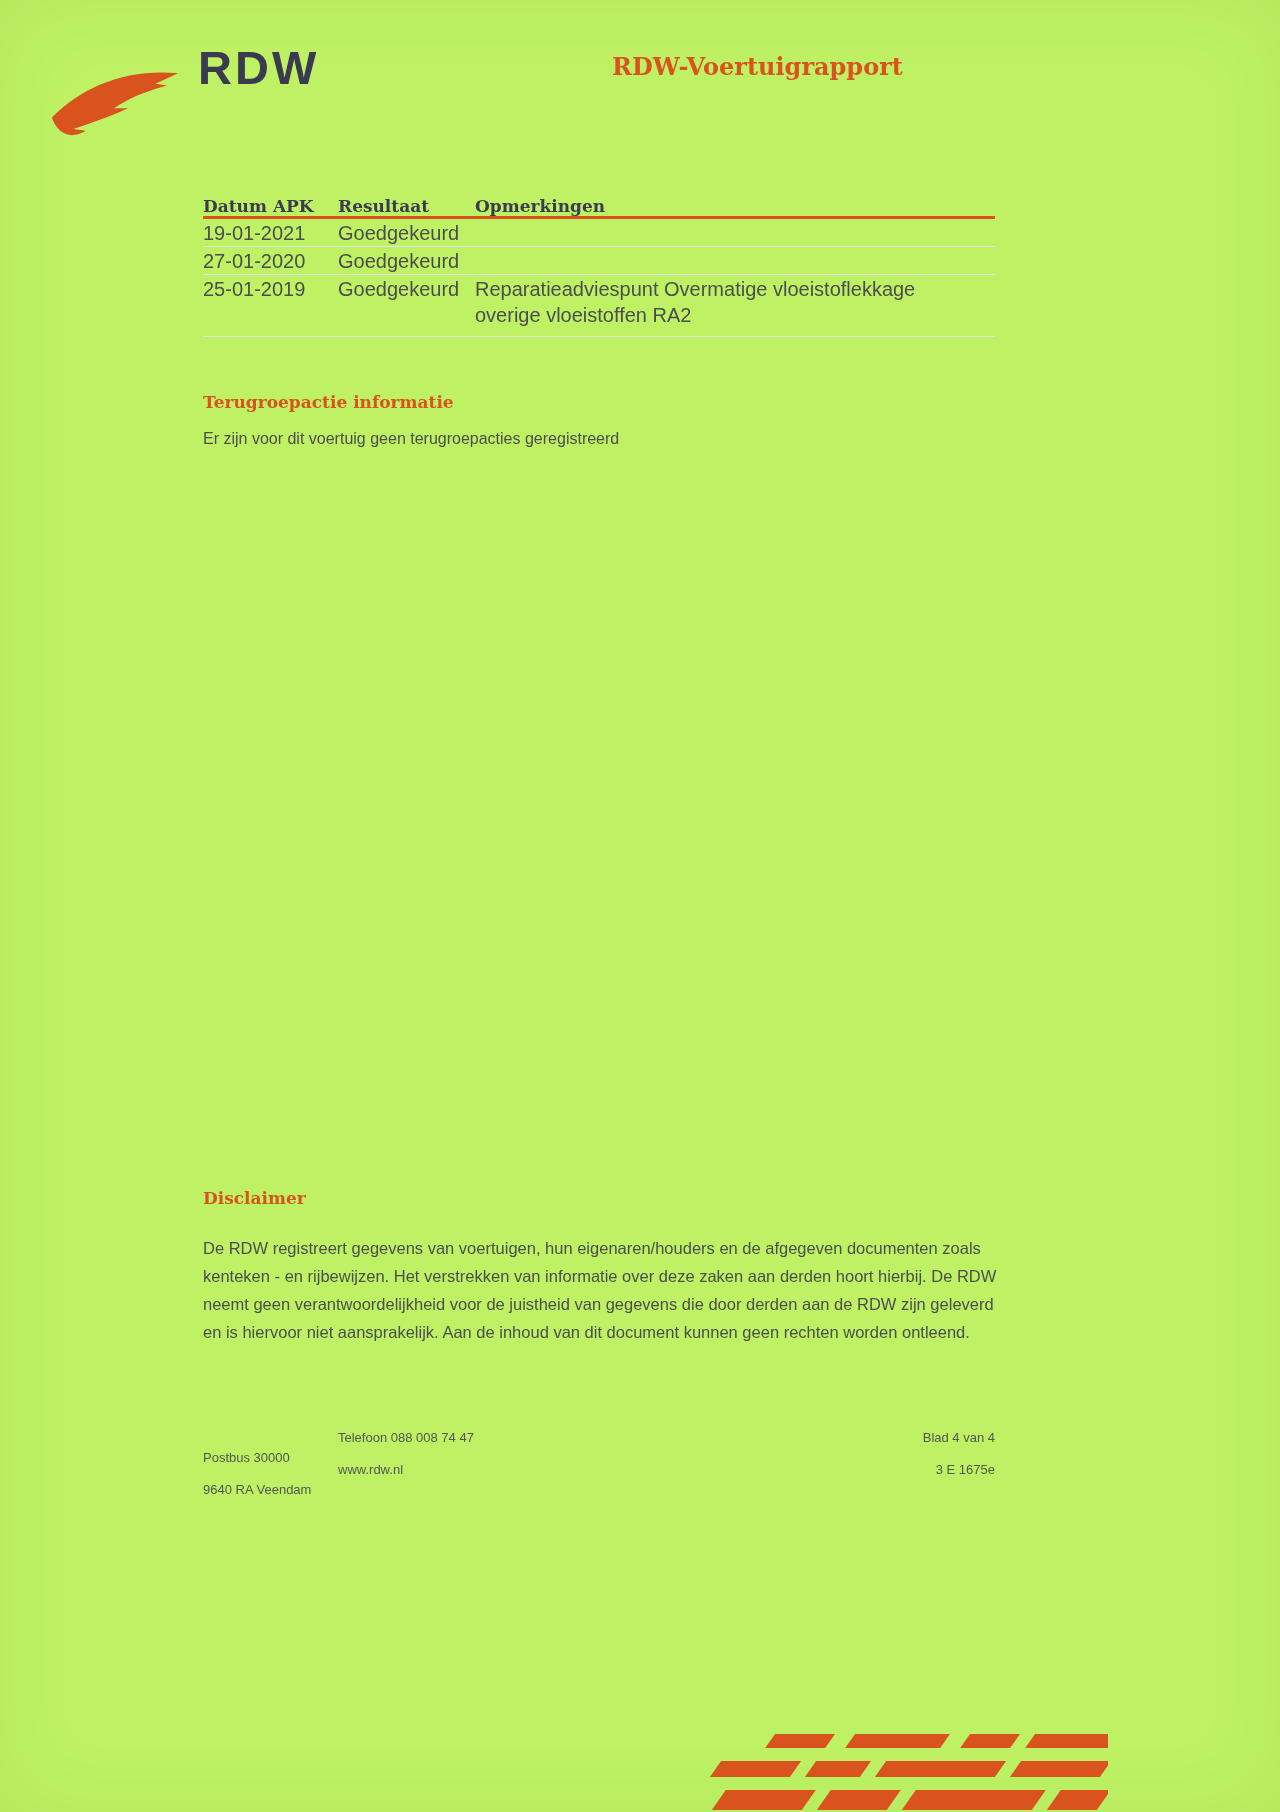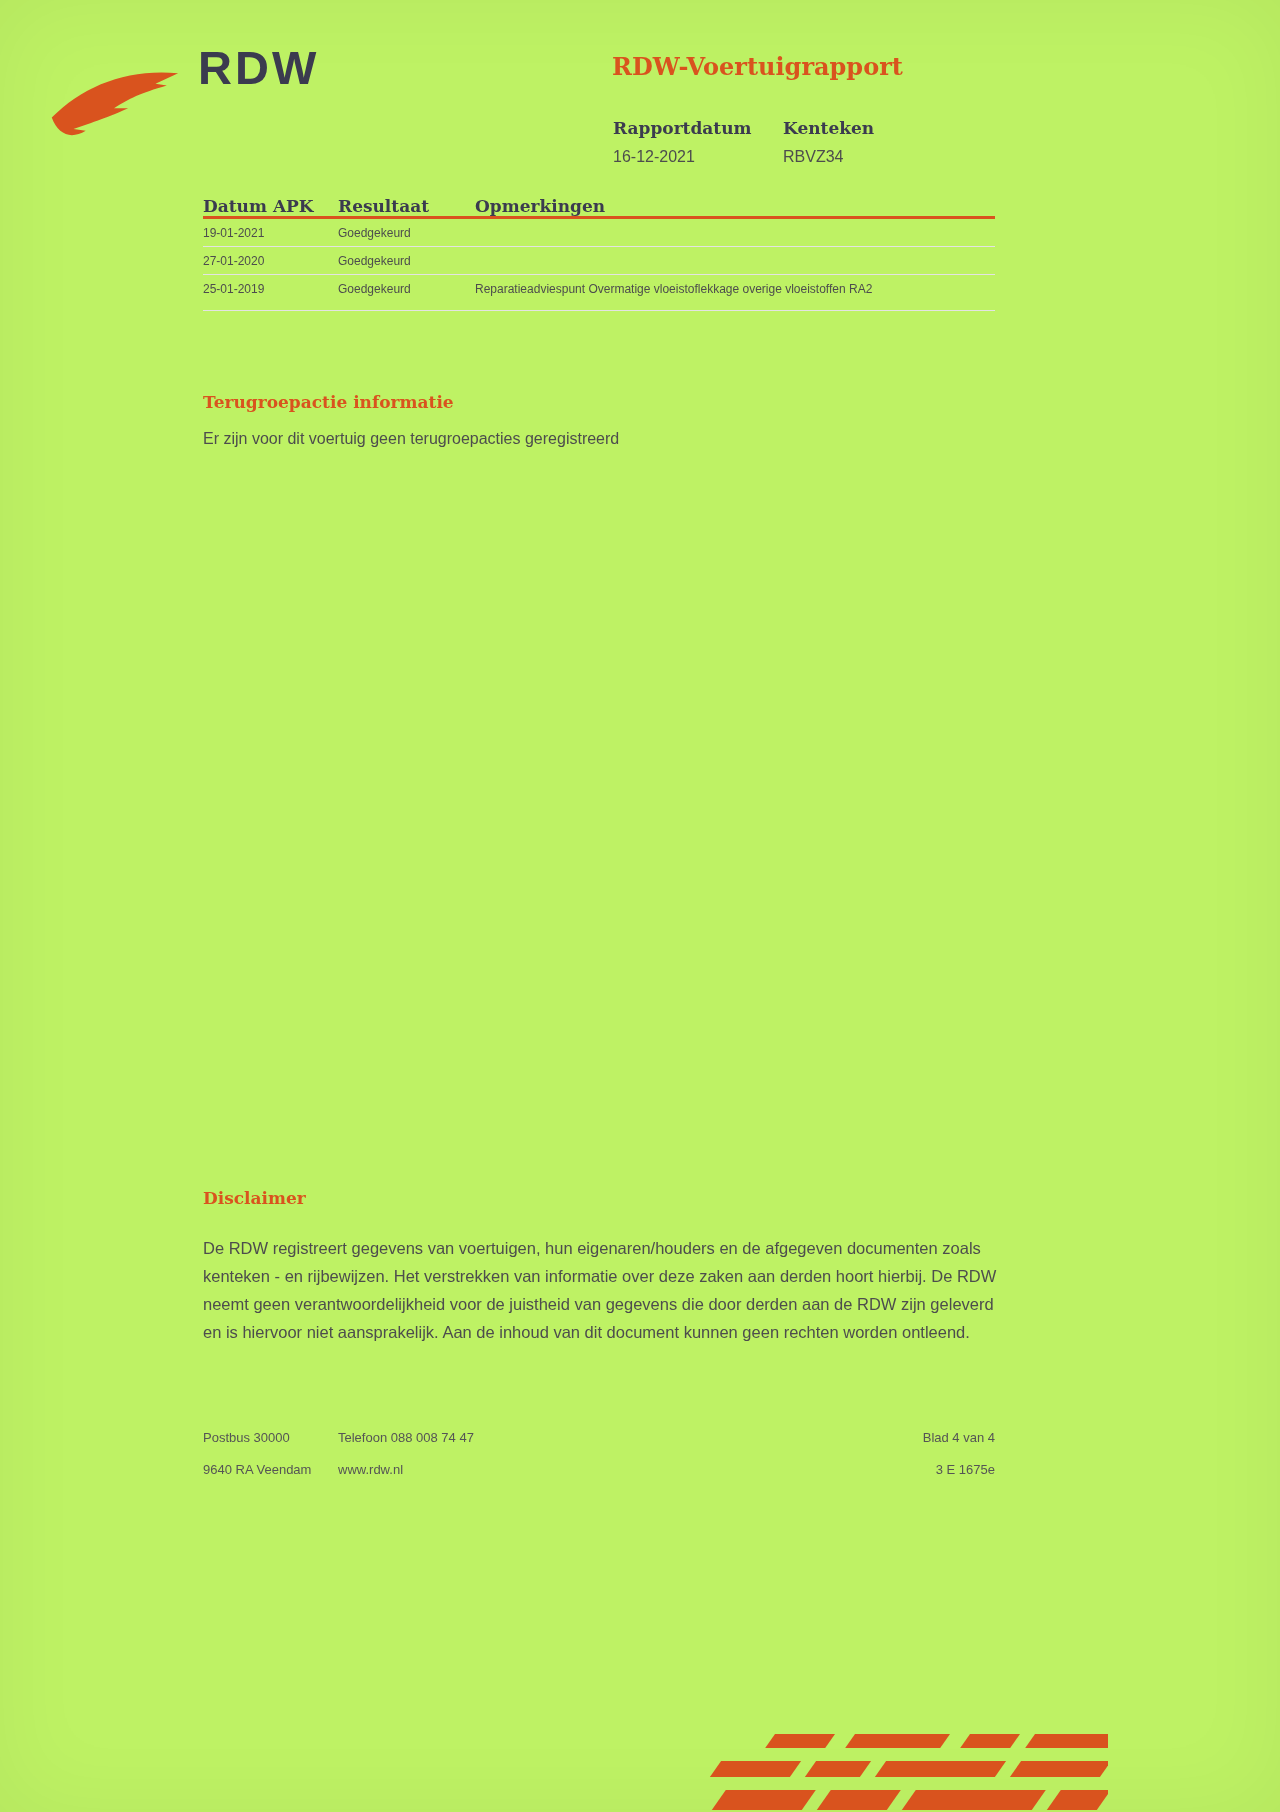--- a/index.html
+++ b/index.html
@@ -47,21 +47,21 @@
   .th {
     font-family:"DejaVu Serif", serif;
     font-weight:700; font-size:17px; color:#3b3b4f;
   }
   .col-datum { width:135px; }
   .col-resultaat { width:137px; }
   .col-opm { flex:1; padding-right:70px; }
   .apk-row {
     display:flex;
     border-bottom:1px solid #e3e3e3;
-    font-size:12px; color:#4d4d4d;
+    font-size:20px; color:#4d4d4d;
     line-height:26px;
     padding-top:1px;
   }
   .apk-row:last-child { padding-bottom:8px; }
 
   
   .section-heading {
     font-family:"DejaVu Serif", serif;
     font-weight:700; font-size:17px; color:#d9531e;
   }
@@ -69,21 +69,21 @@
   .terugroep p { margin-top:14px; font-size:16px; line-height:26px; }
 
   .disclaimer { position:absolute; top:1188px; left:203px; width:794px; }
   .disclaimer p { margin-top:26px; font-size:16.5px; line-height:28px; }
 
   
   .doc-footer {
     position:absolute; top:1430px; left:203px; width:792px;
     display:flex; font-size:13px; color:#555;
   }
-  .f-col1 { width:135px; }
+  .f-col1 { width:135px;margin-top:20px; }
   .f-col2 { flex:1; }
   .f-col3 { text-align:right; }
   .doc-footer .line { margin-bottom:17px; }
 
   
   .stripes { position:absolute; right:172px; bottom:-4px; width:437px; height:82px; }
 </style>
 </head>
 <body>
 
@@ -96,30 +96,20 @@
       C 98 32, 86 38, 70 48
       L 85 48
       C 58 60, 44 64, 27 70
       L 40 72
       C 25 81, 11 77, 4 58 Z"></path>
   </svg>
   <div class="logo-text">RDW</div>
 
   <h1 class="doc-title">RDW-Voertuigrapport</h1>
 
-  <div class="meta">
-    <div class="meta-col-1">
-      <div class="meta-label">Rapportdatum</div>
-      <div class="meta-value">16-12-2021</div>
-    </div>
-    <div class="meta-col-2">
-      <div class="meta-label">Kenteken</div>
-      <div class="meta-value">RBVZ34</div>
-    </div>
-  </div>
 
   <section class="apk-table">
     <div class="thead">
       <div class="th col-datum">Datum APK</div>
       <div class="th col-resultaat">Resultaat</div>
       <div class="th col-opm">Opmerkingen</div>
     </div>
     <div class="tbody">
     <div class="apk-row">
       <div class="cell col-datum">19-01-2021</div>

